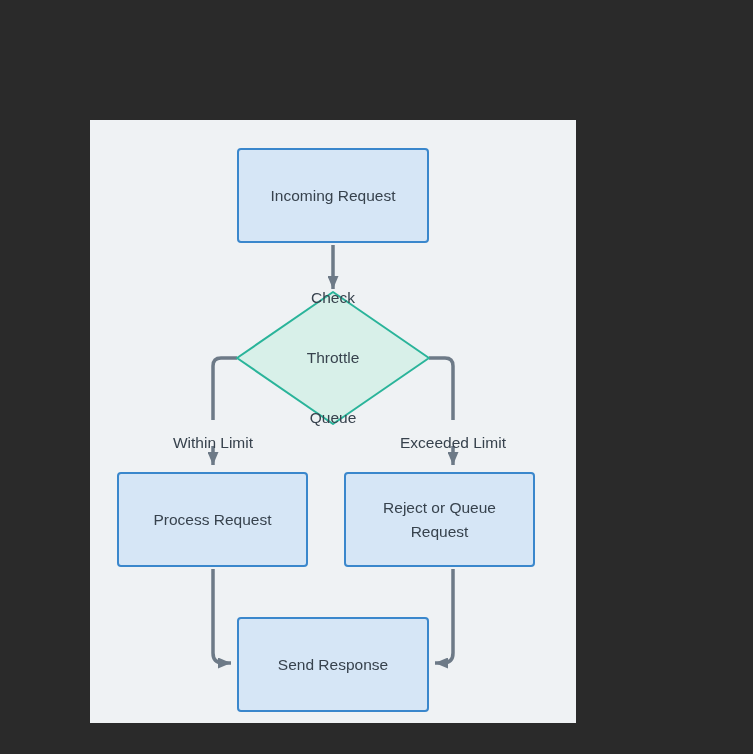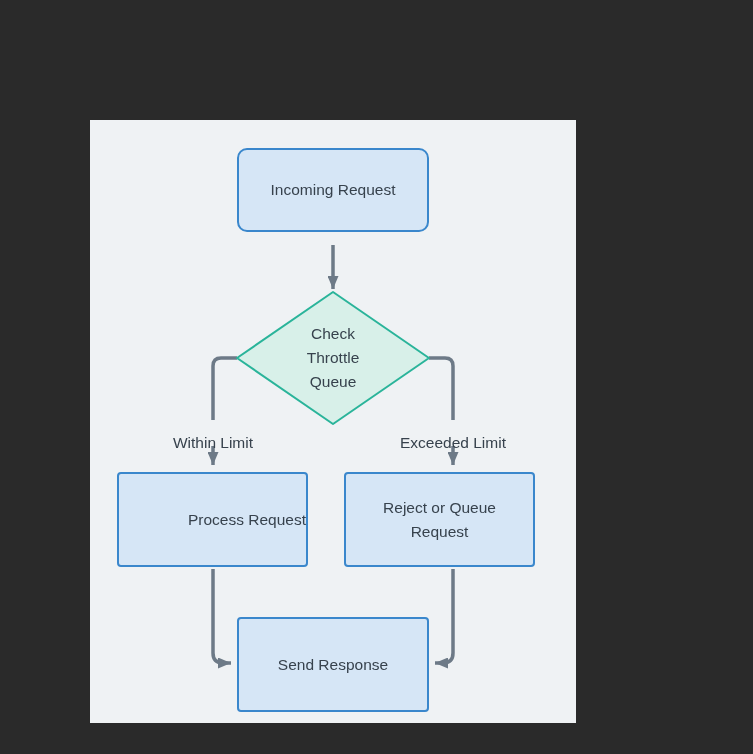--- a/index.html
+++ b/index.html
@@ -48,37 +48,38 @@
     border: 2px solid var(--node-border, #3a87cc);
     border-radius: 4px;
     display: flex;
     align-items: center;
     justify-content: center;
     text-align: center;
     color: var(--text, #37424d);
     font-size: 15.5px;
     line-height: 24px;
   }
-  .node-incoming { left: 147px; top: 28px;  width: 192px; height: 84px; border-radius: 10px; }
-  .node-process  { left: 27px;  top: 352px; width: 191px; height: 95px; justify-content: flex-end; }
+  .node-incoming { left: 147px; top: 28px;  width: 192px; height: 95px; }
+  .node-process  { left: 27px;  top: 352px; width: 191px; height: 95px; }
   .node-reject   { left: 254px; top: 352px; width: 191px; height: 95px; }
   .node-send     { left: 147px; top: 497px; width: 192px; height: 95px; }
   .node-reject .node-label { max-width: 140px; }
   .decision-label {
     position: absolute;
     left: 183px; top: 202px;
     width: 120px; height: 72px;
     display: flex;
     flex-direction: column;
     align-items: center;
     justify-content: center;
     text-align: center;
     color: var(--text, #37424d);
     font-size: 15.5px;
     line-height: 24px;
+    gap: 36px;
   }
   .edge-label {
     position: absolute;
     width: 160px;
     top: 314px;
     text-align: center;
     color: var(--text, #37424d);
     font-size: 15.5px;
     line-height: 18px;
   }

